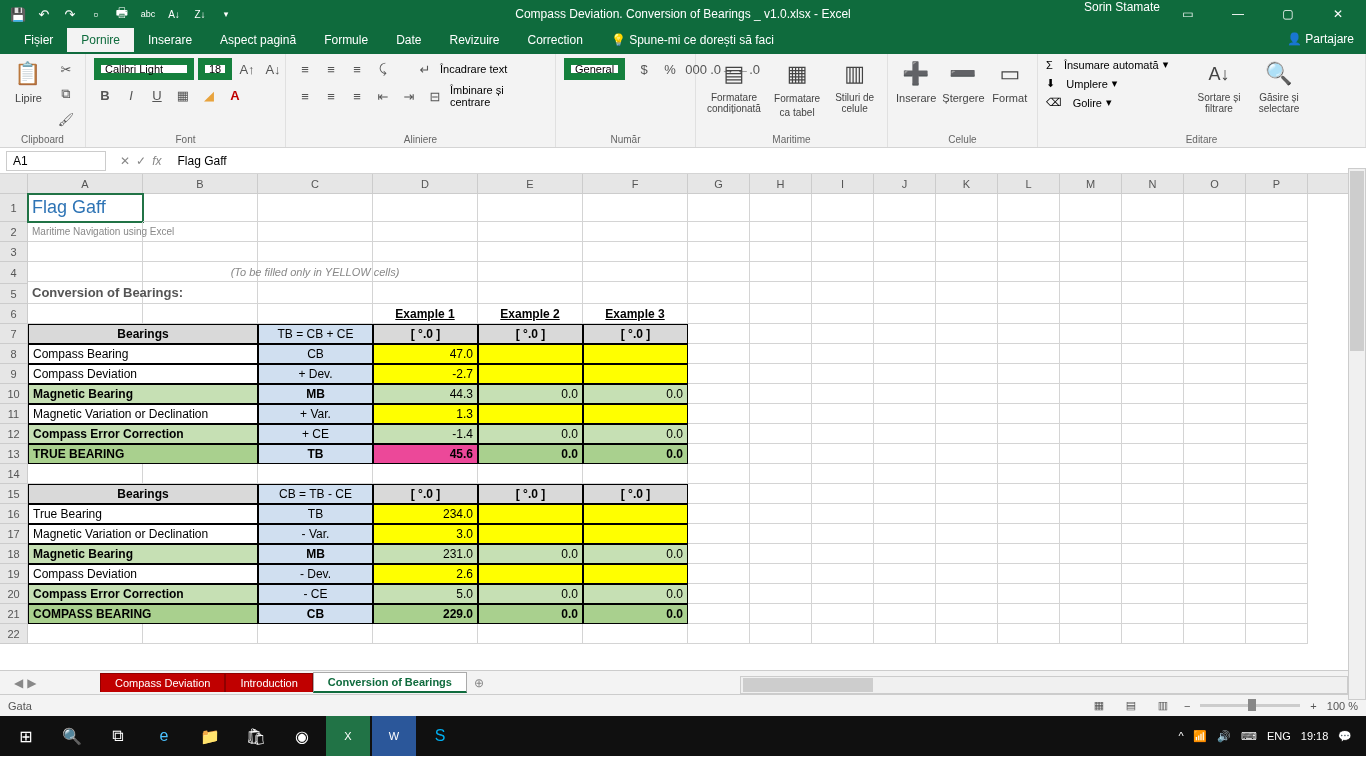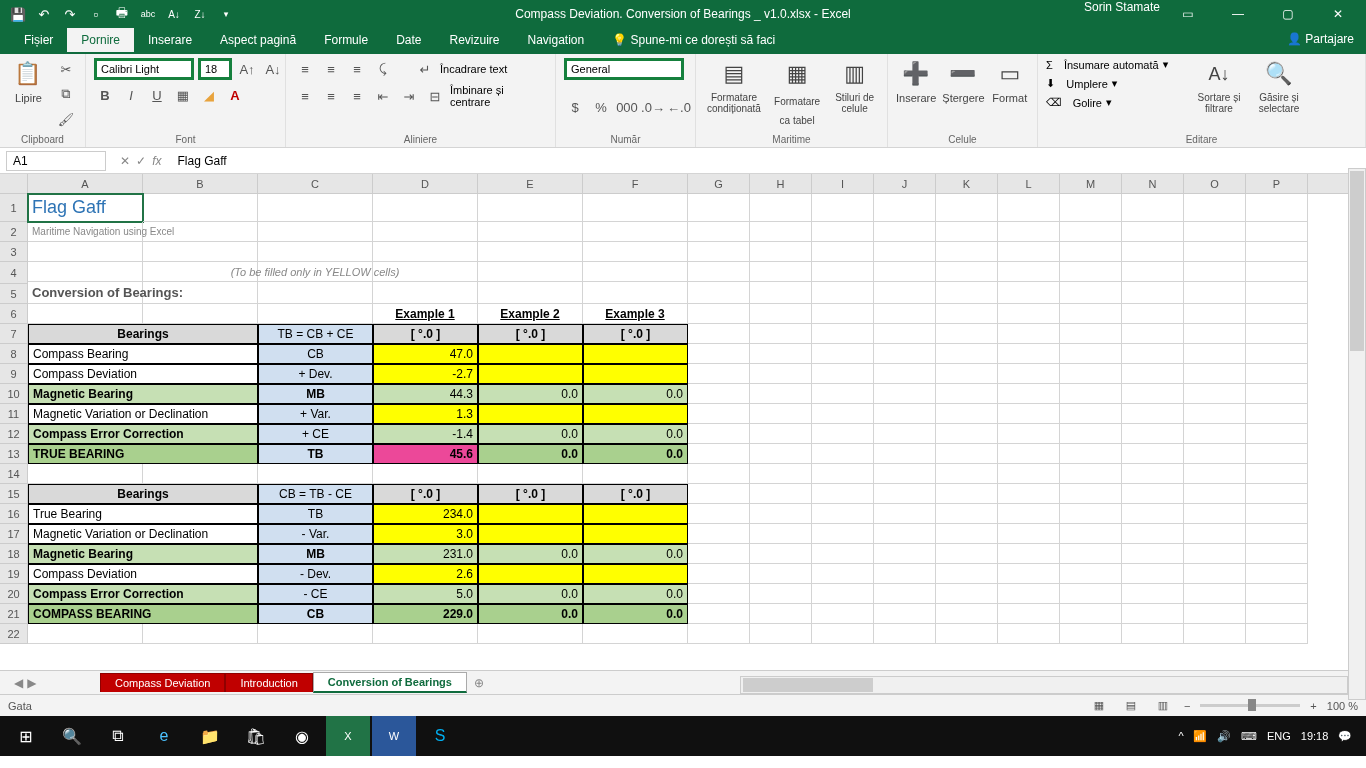--- a/index.html
+++ b/index.html
@@ -16,21 +16,21 @@
 .menu-right{position:absolute;right:12px;top:4px;display:flex;gap:12px;color:#fff;font-size:12px}
 .ribbon{height:94px;background:#f3f3f3;border-bottom:1px solid #d4d4d4;display:flex}
 .rgroup{border-right:1px solid #e0e0e0;padding:4px 8px 2px 8px;display:flex;flex-direction:column;position:relative}
 .rgroup-label{font-size:10px;color:#666;text-align:center;position:absolute;bottom:2px;left:0;right:0}
 .rgroup-body{flex:1;display:flex;gap:6px;align-items:flex-start}
 .rbig{display:flex;flex-direction:column;align-items:center;width:48px;font-size:11px;color:#444;gap:2px}
 .rbig-icon{width:32px;height:32px;display:flex;align-items:center;justify-content:center;font-size:22px}
 .rcol{display:flex;flex-direction:column;gap:3px;font-size:11px}
 .rrow{display:flex;gap:4px;align-items:center}
 .rbtn{width:22px;height:22px;display:flex;align-items:center;justify-content:center;color:#555;font-size:13px}
-.rdrop{border:3px solid #15803d;background:#fff;height:22px;font-size:11px;padding:0 4px;display:flex;align-items:center}
+.rdrop{border:7px solid #15803d;background:#fff;height:22px;font-size:11px;padding:0 4px;display:flex;align-items:center}
 .formula-bar{height:26px;border-bottom:1px solid #d4d4d4;display:flex;align-items:center;background:#fff}
 .name-box{width:100px;border:1px solid #ccc;height:20px;margin:0 6px;padding:0 6px;font-size:12px;display:flex;align-items:center}
 .fb-btns{display:flex;gap:6px;padding:0 8px;color:#888}
 .fb-input{flex:1;padding:0 8px;font-size:12px}
 .grid-area{position:relative;height:496px;overflow:hidden}
 .colheads{display:flex;background:#e6e6e6;border-bottom:1px solid #ccc;height:20px;position:sticky;top:0}
 .colhead,.rowhead{border-right:1px solid #ccc;border-bottom:1px solid #ccc;display:flex;align-items:center;justify-content:center;font-size:11px;color:#555;background:#e6e6e6}
 .colhead{height:20px}
 .rowhead{width:28px}
 .corner{width:28px;height:20px;background:#e6e6e6;border-right:1px solid #ccc;border-bottom:1px solid #ccc}
@@ -102,21 +102,21 @@
 </div>
 
 <div class="menubar">
   <div class="menu-tab">Fișier</div>
   <div class="menu-tab active">Pornire</div>
   <div class="menu-tab">Inserare</div>
   <div class="menu-tab">Aspect pagină</div>
   <div class="menu-tab">Formule</div>
   <div class="menu-tab">Date</div>
   <div class="menu-tab">Revizuire</div>
-  <div class="menu-tab">Navigation</div>
+  <div class="menu-tab">Correction</div>
   <div class="menu-tab">💡 <span>Spune-mi ce dorești să faci</span></div>
   <div class="menu-right">
     <span>👤 <span>Partajare</span></span>
   </div>
 </div>
 
 <div class="ribbon">
   <div class="rgroup" style="width:86px">
     <div class="rgroup-body">
       <div class="rbig">
@@ -175,41 +175,41 @@
         <div class="rbtn">≡</div>
         <div class="rbtn">⇤</div>
         <div class="rbtn">⇥</div>
         <div class="rbtn">⊟</div>
         <span style="font-size:11px">Îmbinare și centrare</span>
       </div>
     </div>
     <div class="rgroup-label">Aliniere</div>
   </div>
   <div class="rgroup" style="width:140px">
-    <div class="rgroup-body" style="flex-direction:column;gap:16px">
+    <div class="rgroup-body" style="flex-direction:row;gap:8px">
       <div class="rdrop" style="width:120px">General</div>
       <div class="rrow">
         <div class="rbtn">$</div>
         <div class="rbtn">%</div>
         <div class="rbtn">000</div>
         <div class="rbtn">.0→</div>
         <div class="rbtn">←.0</div>
       </div>
     </div>
     <div class="rgroup-label">Număr</div>
   </div>
   <div class="rgroup" style="width:192px">
     <div class="rgroup-body">
       <div class="rbig" style="width:64px">
           <div class="rbig-icon">▤</div>
           <span style="font-size:10px;text-align:center;line-height:11px">Formatare condiționată</span>
         </div>
       <div class="rbig" style="width:58px">
           <div class="rbig-icon">▦</div>
-          <span style="font-size:10px;text-align:center;line-height:19px">Formatare ca tabel</span>
+          <span style="font-size:10px;text-align:center;line-height:14px">Formatare ca tabel</span>
         </div>
       <div class="rbig" style="width:52px">
           <div class="rbig-icon">▥</div>
           <span style="font-size:10px;text-align:center;line-height:11px">Stiluri de celule</span>
         </div>
     </div>
     <div class="rgroup-label">Maritime</div>
   </div>
   <div class="rgroup" style="width:150px">
     <div class="rgroup-body">

